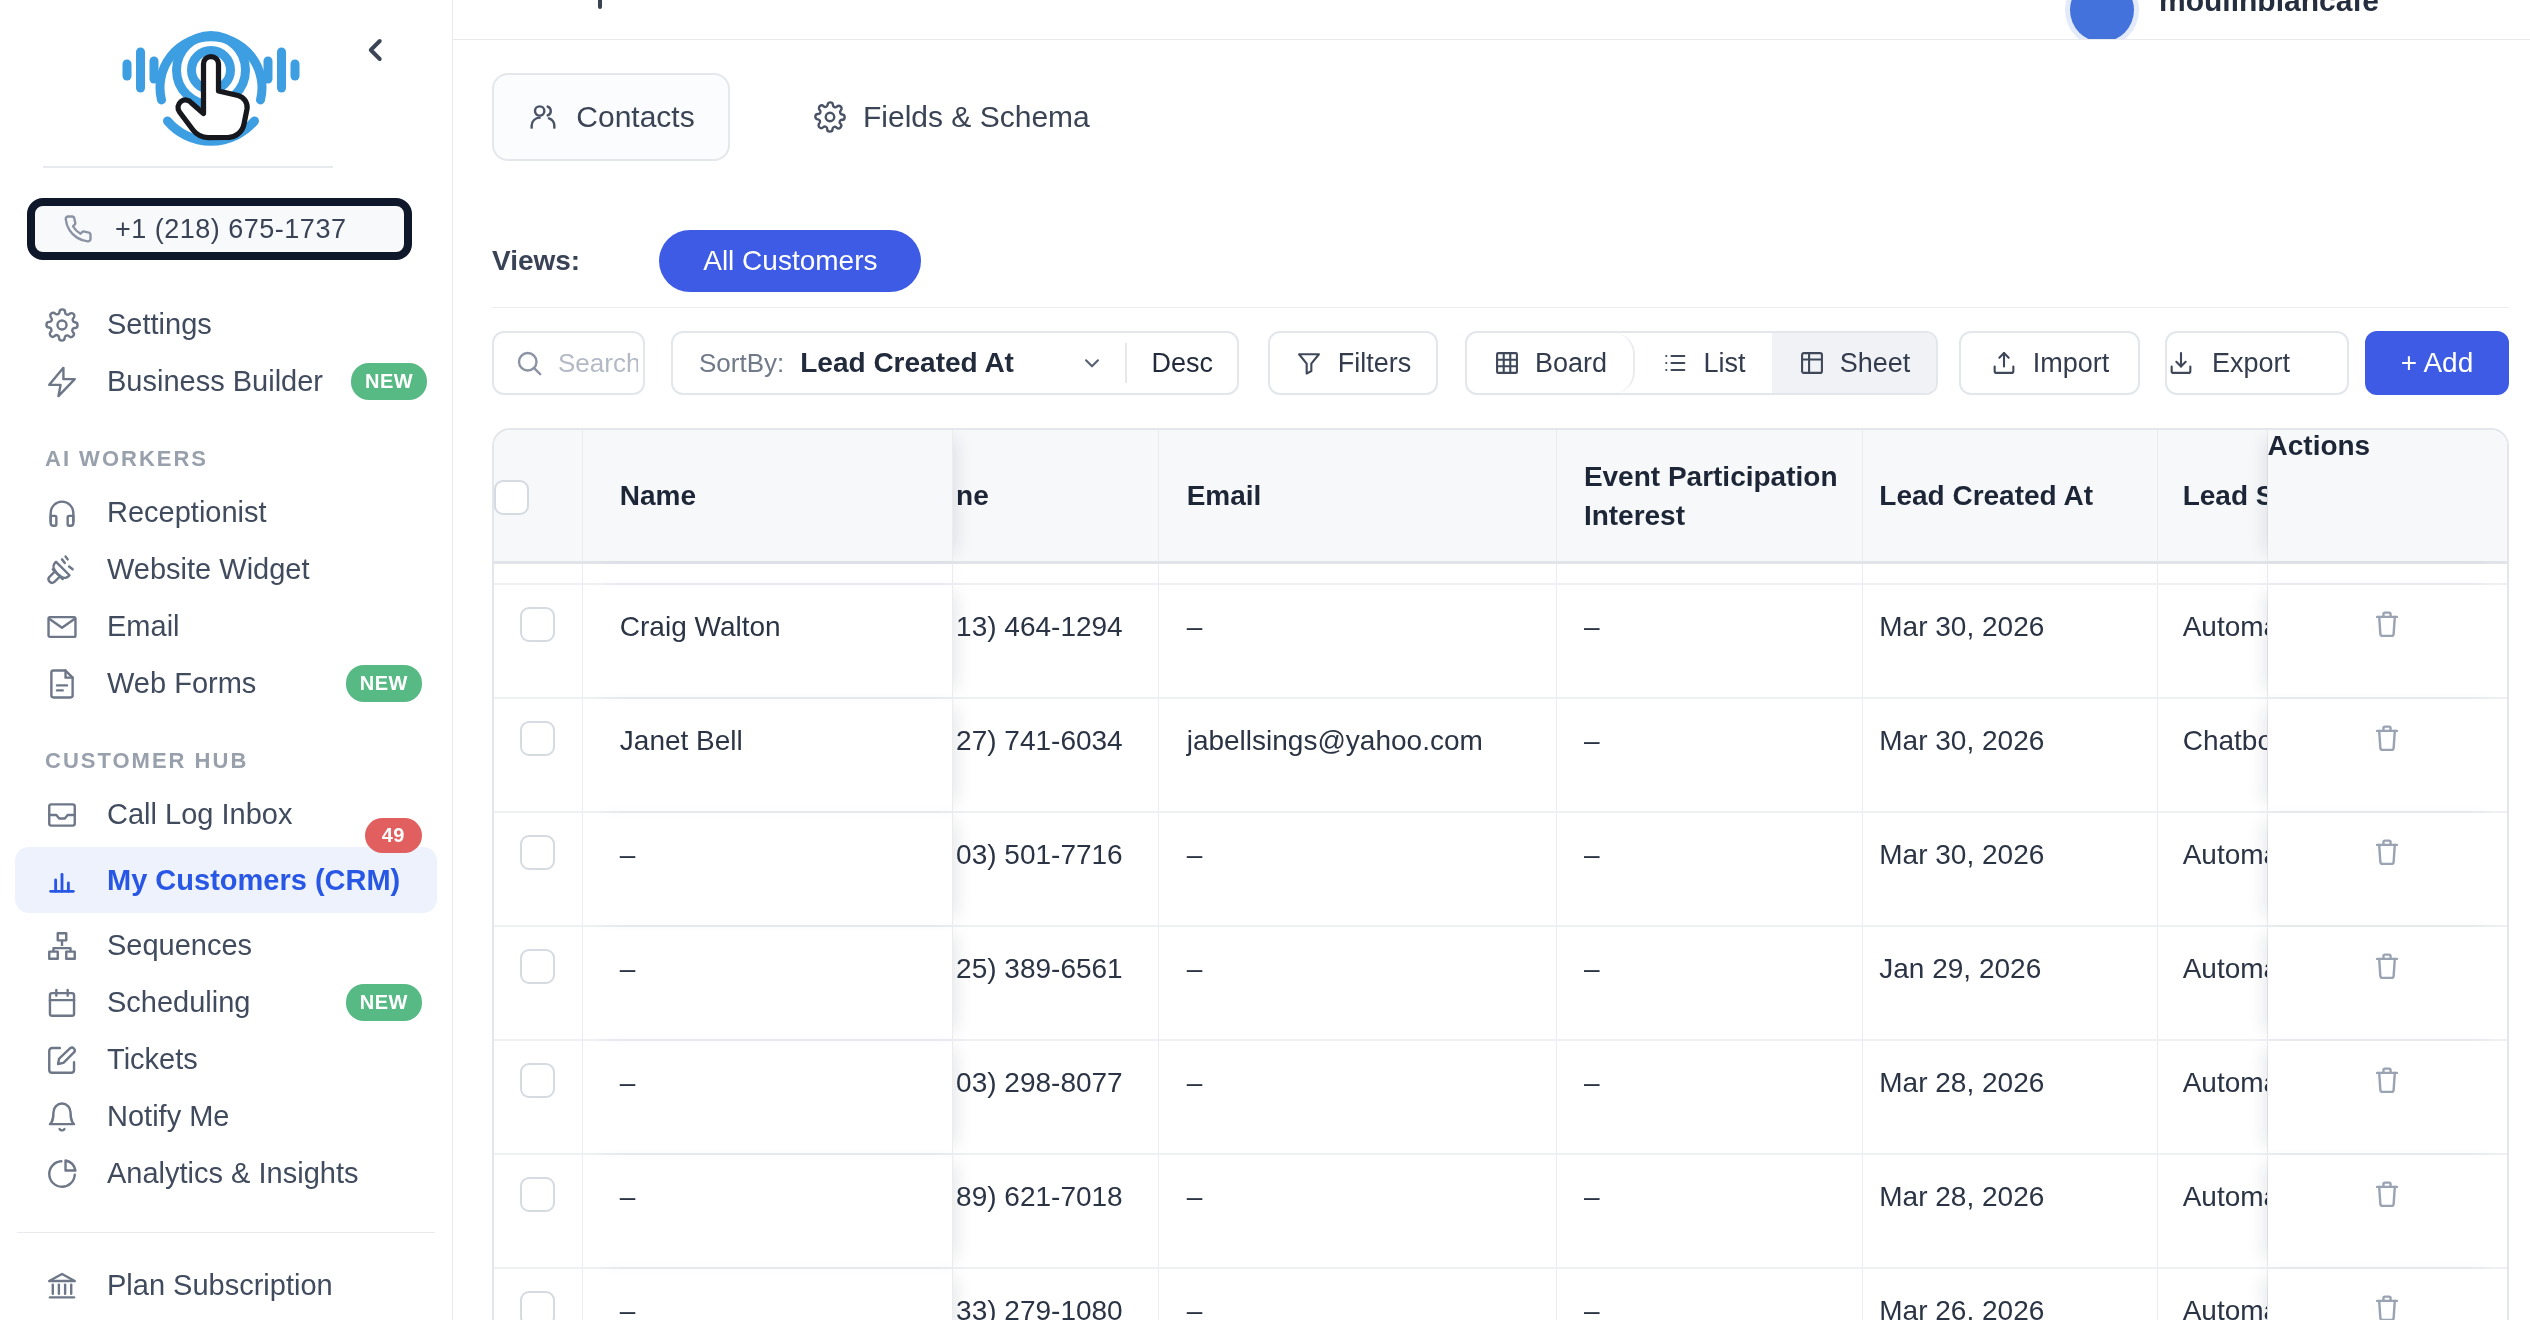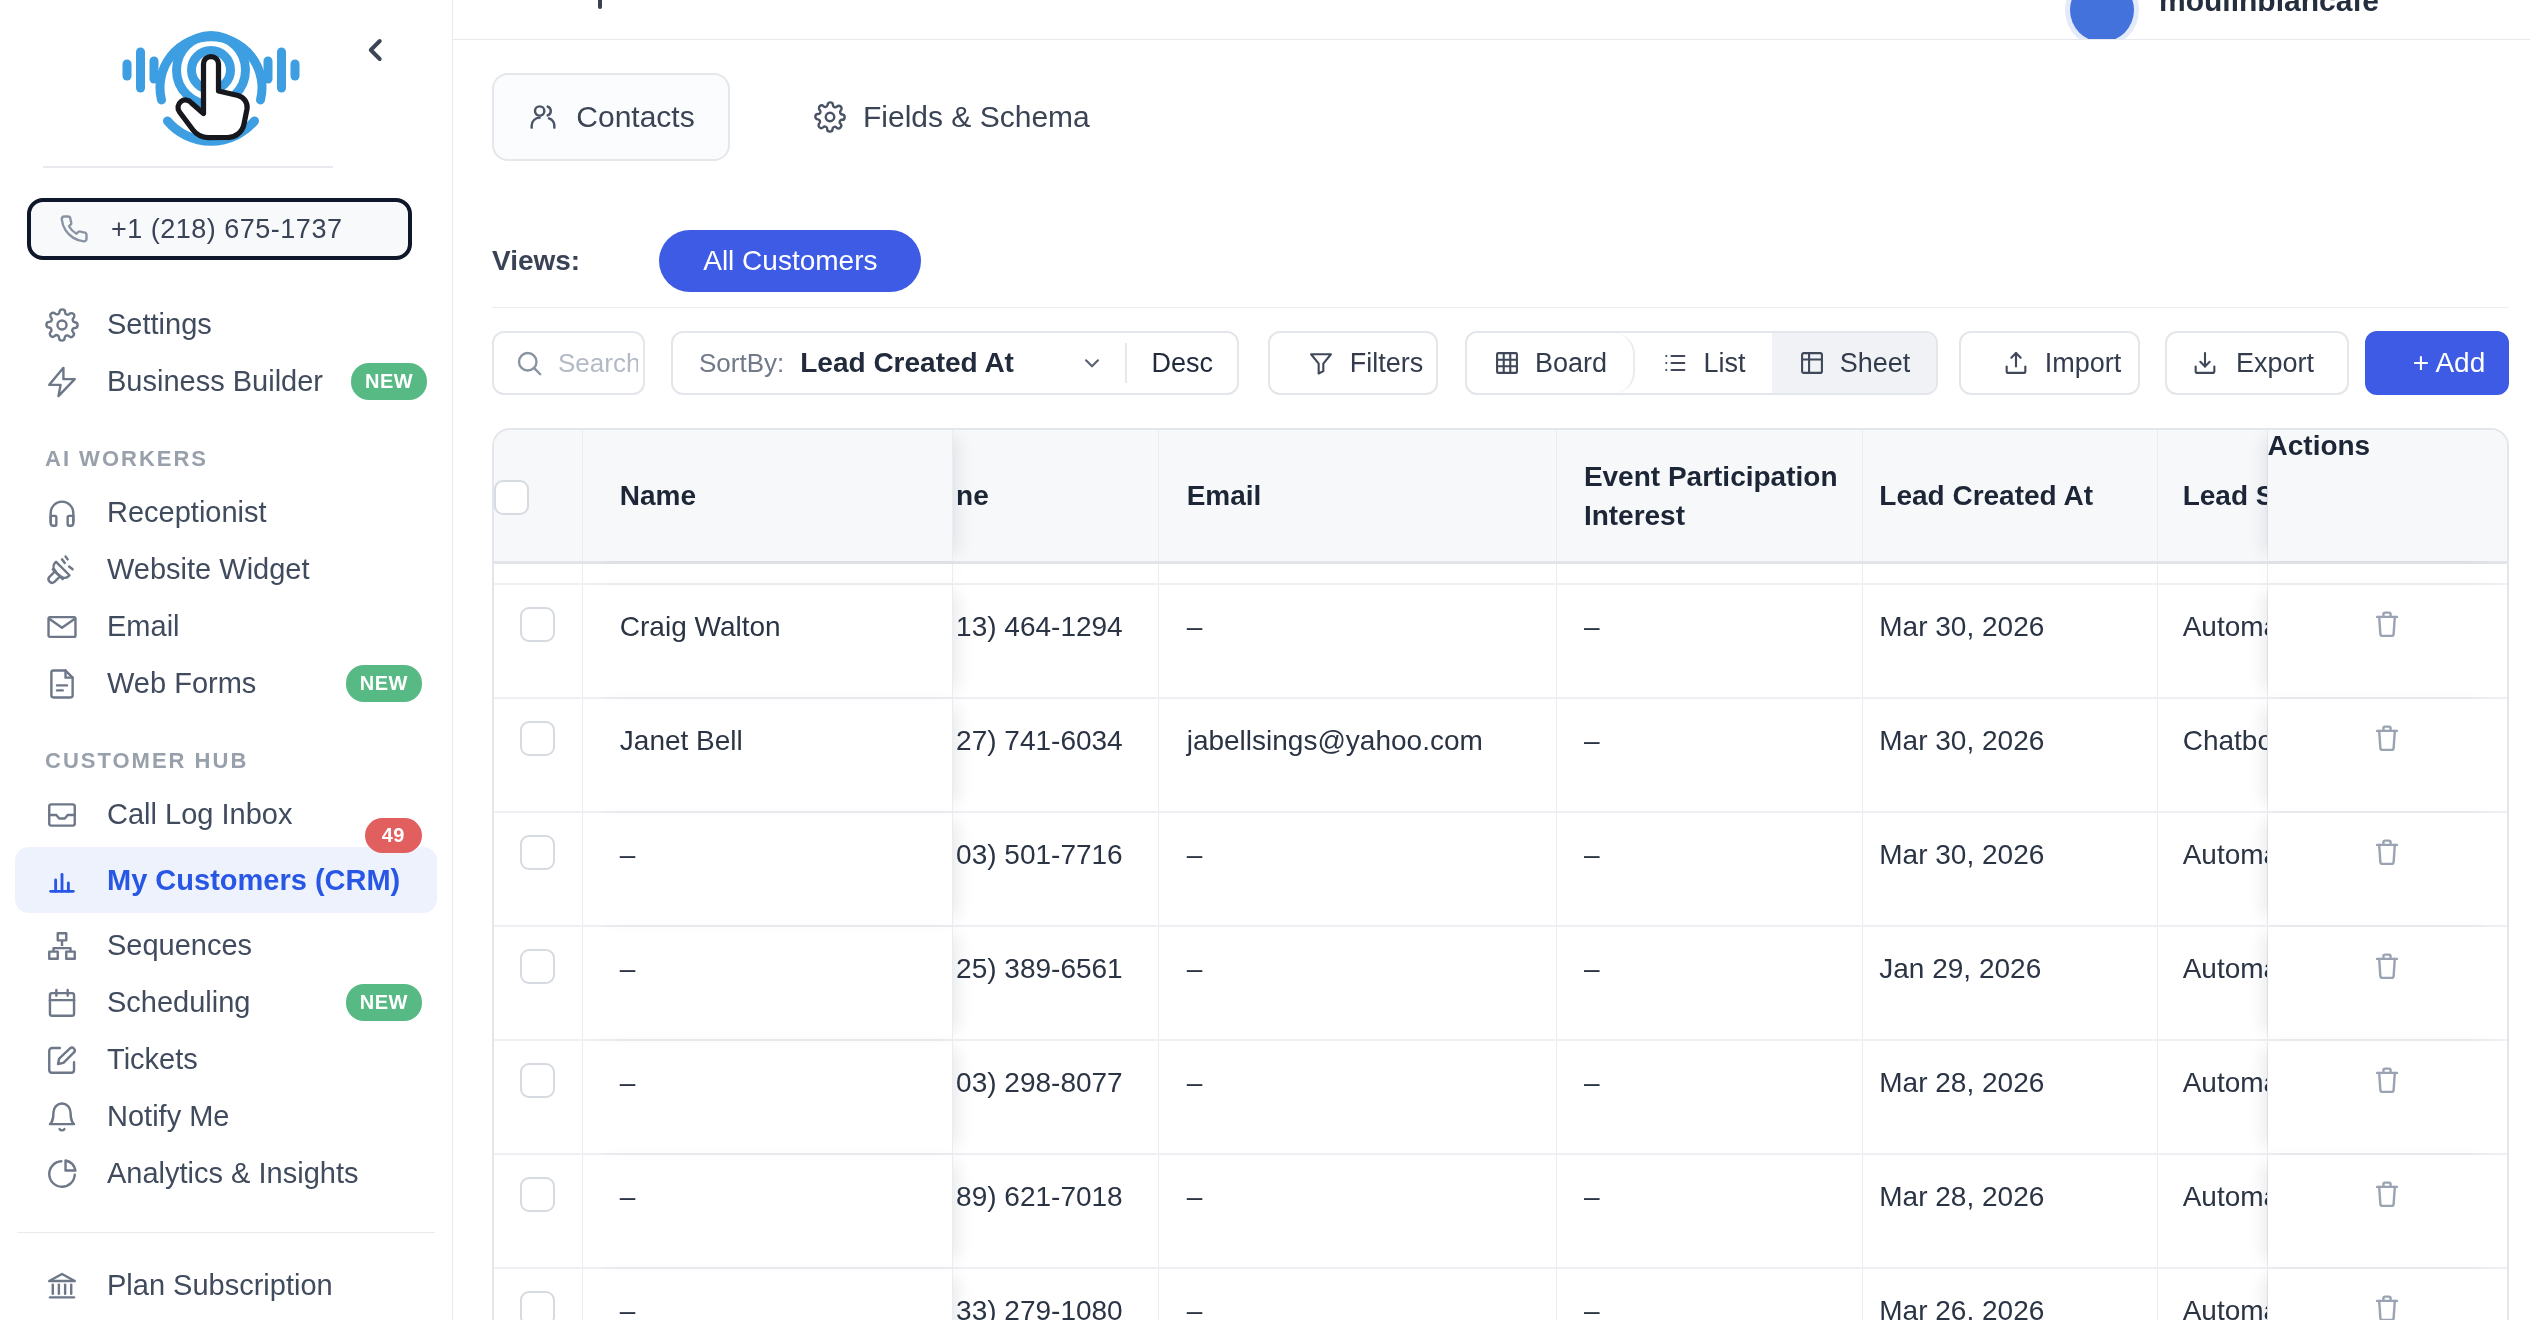--- a/index.html
+++ b/index.html
@@ -8,21 +8,21 @@
   .app { position:relative; width:2530px; height:1320px; }
 
   
   .sidebar { position:absolute; left:0; top:0; width:453px; height:1320px;
              background:#fff; border-right:1px solid #e9eaee; }
   .logo-wrap { position:relative; height:168px; }
   .logo { position:absolute; left:118px; top:10px; }
   .collapse-btn { position:absolute; right:58px; top:32px; width:36px; height:36px;
                   color:#3c4555; cursor:pointer; }
   .logo-divider { position:absolute; left:43px; top:166px; width:290px; height:2px; background:#e9eaf0; }
-  .phone-pill { margin:30px 0 0 27px; width:385px; height:62px; border:4px solid #0f172a;
+  .phone-pill { margin:30px 0 0 27px; width:385px; height:62px; border:8px solid #0f172a;
                 border-radius:16px; background:#f8f9fb; display:flex; align-items:center;
                 padding-left:28px; gap:22px; }
   .phone-pill svg { color:#8a93a3; }
   .phone-num { font-size:27px; color:#3a4356; letter-spacing:.5px; }
 
   .nav { margin-top:36px; }
   .nav-item { height:57px; display:flex; align-items:center; padding:0 30px 0 45px;
               gap:28px; cursor:pointer; }
   .nav-item .ic { width:34px; height:34px; flex:0 0 34px; color:#6e7788; display:flex; align-items:center; }
   .nav-item .lbl { font-size:29px; color:#414b5e; font-weight:500; white-space:nowrap; }
@@ -57,21 +57,21 @@
   .views-row { position:absolute; left:39px; top:230px; height:62px; display:flex; align-items:center; }
   .views-label { font-size:28px; font-weight:700; color:#3a4356; }
   .view-pill { margin-left:79px; height:62px; padding:0 44px; border-radius:31px; background:#3d5be4;
                color:#fff; font-size:28px; font-weight:500; display:flex; align-items:center; cursor:pointer; }
 
   .main-divider { position:absolute; left:39px; top:307px; width:2017px; height:1px; background:#eceef2; }
 
   
   .toolbar { position:absolute; left:0; top:331px; width:2077px; height:64px; }
   .tb { position:absolute; height:64px; border:2px solid #e3e6ea; border-radius:12px; background:#fff;
-        display:flex; align-items:center; font-size:27px; color:#333c4d; cursor:pointer;padding-left:24px; }
+        display:flex; align-items:center; font-size:27px; color:#333c4d; cursor:pointer; }
   .tb svg { color:#3f4859; }
   .search-box { left:39px; width:153px; padding-left:20px; gap:14px; overflow:hidden; }
   .search-box input { border:none; outline:none; width:80px; font-size:26px; color:#3a4356;
                       font-family:"Liberation Sans", sans-serif; background:transparent; }
   .search-box input::placeholder { color:#b3bac6; }
   .sortby { left:218px; width:568px; padding:0 0 0 26px; cursor:pointer; }
   .sortby .sb-label { color:#717a89; font-size:26px; }
   .sortby .sb-value { color:#222b3c; font-size:28px; font-weight:600; margin-left:16px; }
   .sortby .chev { margin-left:auto; margin-right:20px; color:#5a6374; }
   .sortby .vdiv { width:2px; height:40px; background:#e5e8ec; }

